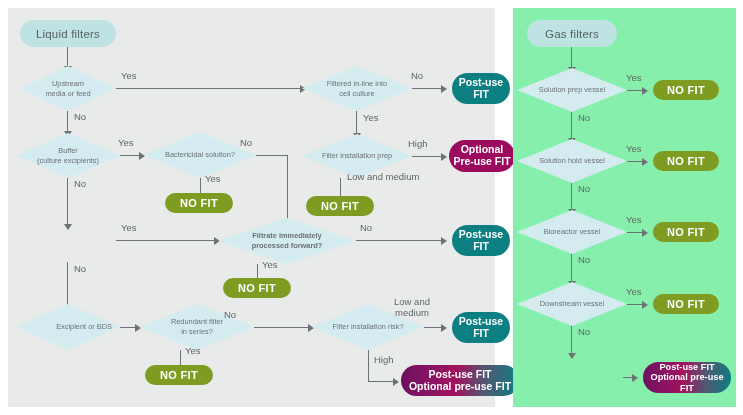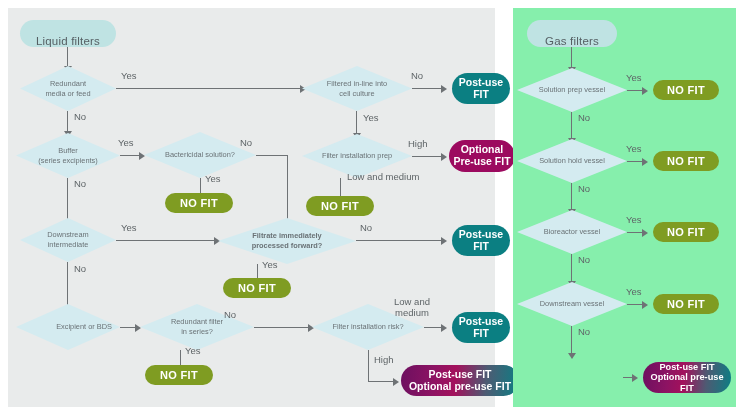--- a/index.html
+++ b/index.html
@@ -3,21 +3,21 @@
 <meta charset="utf-8">
 <style>
   html,body{margin:0;padding:0;background:#ffffff;}
   body{width:743px;height:415px;overflow:hidden;font-family:"Liberation Sans",sans-serif;}
   #stage{position:relative;width:743px;height:415px;background:#ffffff;}
 
   .panel{position:absolute;top:8px;height:399px;}
   #panel-liquid{left:8px;width:487px;background:#e9ebeb;}
   #panel-gas{left:513px;width:223px;background:#86efac;text-decoration:underline;}
 
-  .node{position:absolute;box-sizing:border-box;display:flex;align-items:flex-end;
+  .node{position:absolute;box-sizing:border-box;display:flex;align-items:center;
         justify-content:center;text-align:center;}
 
   
   .start{background:#bfe3e3;border-radius:16px;color:#555f63;
          font-size:11.5px;letter-spacing:.2px;}
 
   
   .diamond{position:absolute;}
   .diamond .dshape{position:absolute;inset:0;background:#d4ebf0;
         clip-path:polygon(50% 0,100% 50%,50% 100%,0 50%);}
@@ -57,21 +57,21 @@
 
     <div class="node start" style="left:12px;top:12px;width:96px;height:27px;">
       <span>Liquid filters</span>
     </div>
     <div class="ln lnv" style="left:59px;top:39px;height:21px;"></div>
     <div class="arrow down" style="left:55.5px;top:58px;"></div>
 
     <div class="diamond" style="left:12px;top:58px;width:96px;height:45px;">
       <div class="dshape"></div>
       <div class="dtext">
-        <span><span>Redundant</span><br>
+        <span><span>Upstream</span><br>
         <span>media or feed</span></span>
       </div>
     </div>
 
     <div class="ln lnh" style="left:108px;top:80px;width:186px;"></div>
     <div class="arrow right" style="left:292px;top:76.5px;"></div>
     <div class="lbl" style="left:113px;top:62px;">Yes</div>
 
     <div class="ln lnv" style="left:59px;top:103px;height:22px;"></div>
     <div class="arrow down" style="left:55.5px;top:123px;"></div>
@@ -93,21 +93,21 @@
 
     <div class="pill teal" style="left:444px;top:65px;width:58px;height:31px;">
       <span><span>Post-use</span><br>
       <span>FIT</span></span>
     </div>
 
     <div class="diamond" style="left:8px;top:125px;width:104px;height:45px;">
       <div class="dshape"></div>
       <div class="dtext" style="padding:0 4px;">
         <span><span>Buffer</span><br>
-        <span>(series excipients)</span></span>
+        <span>(culture excipients)</span></span>
       </div>
     </div>
     <div class="ln lnh" style="left:112px;top:147px;width:22px;"></div>
     <div class="arrow right" style="left:131px;top:143.5px;"></div>
     <div class="lbl" style="left:110px;top:129px;">Yes</div>
     <div class="ln lnv" style="left:59px;top:170px;height:48px;"></div>
     <div class="arrow down" style="left:55.5px;top:216px;"></div>
     <div class="lbl" style="left:66px;top:170px;">No</div>
 
     <div class="diamond" style="left:136px;top:124px;width:112px;height:46px;">
@@ -144,27 +144,20 @@
 
     <div class="pill magenta" style="left:441px;top:132px;width:66px;height:32px;">
       <span><span>Optional</span><br>
       <span>Pre-use FIT</span></span>
     </div>
 
     <div class="pill green" style="left:298px;top:188px;width:68px;height:20px;">
       <span>NO FIT</span>
     </div>
 
-    <div class="diamond" style="left:12px;top:210px;width:96px;height:44px;">
-      <div class="dshape"></div>
-      <div class="dtext">
-        <span><span>Downstream</span><br>
-        <span>intermediate</span></span>
-      </div>
-    </div>
     <div class="ln lnh" style="left:108px;top:232px;width:100px;"></div>
     <div class="arrow right" style="left:206px;top:228.5px;"></div>
     <div class="lbl" style="left:113px;top:214px;">Yes</div>
     <div class="ln lnv" style="left:59px;top:254px;height:50px;"></div>
     <div class="arrow down" style="left:55.5px;top:302px;"></div>
     <div class="lbl" style="left:66px;top:255px;">No</div>
 
     <div class="diamond" style="left:210px;top:210px;width:138px;height:46px;">
       <div class="dshape"></div>
       <div class="dtext" style="padding:0 14px;font-weight:bold;">

